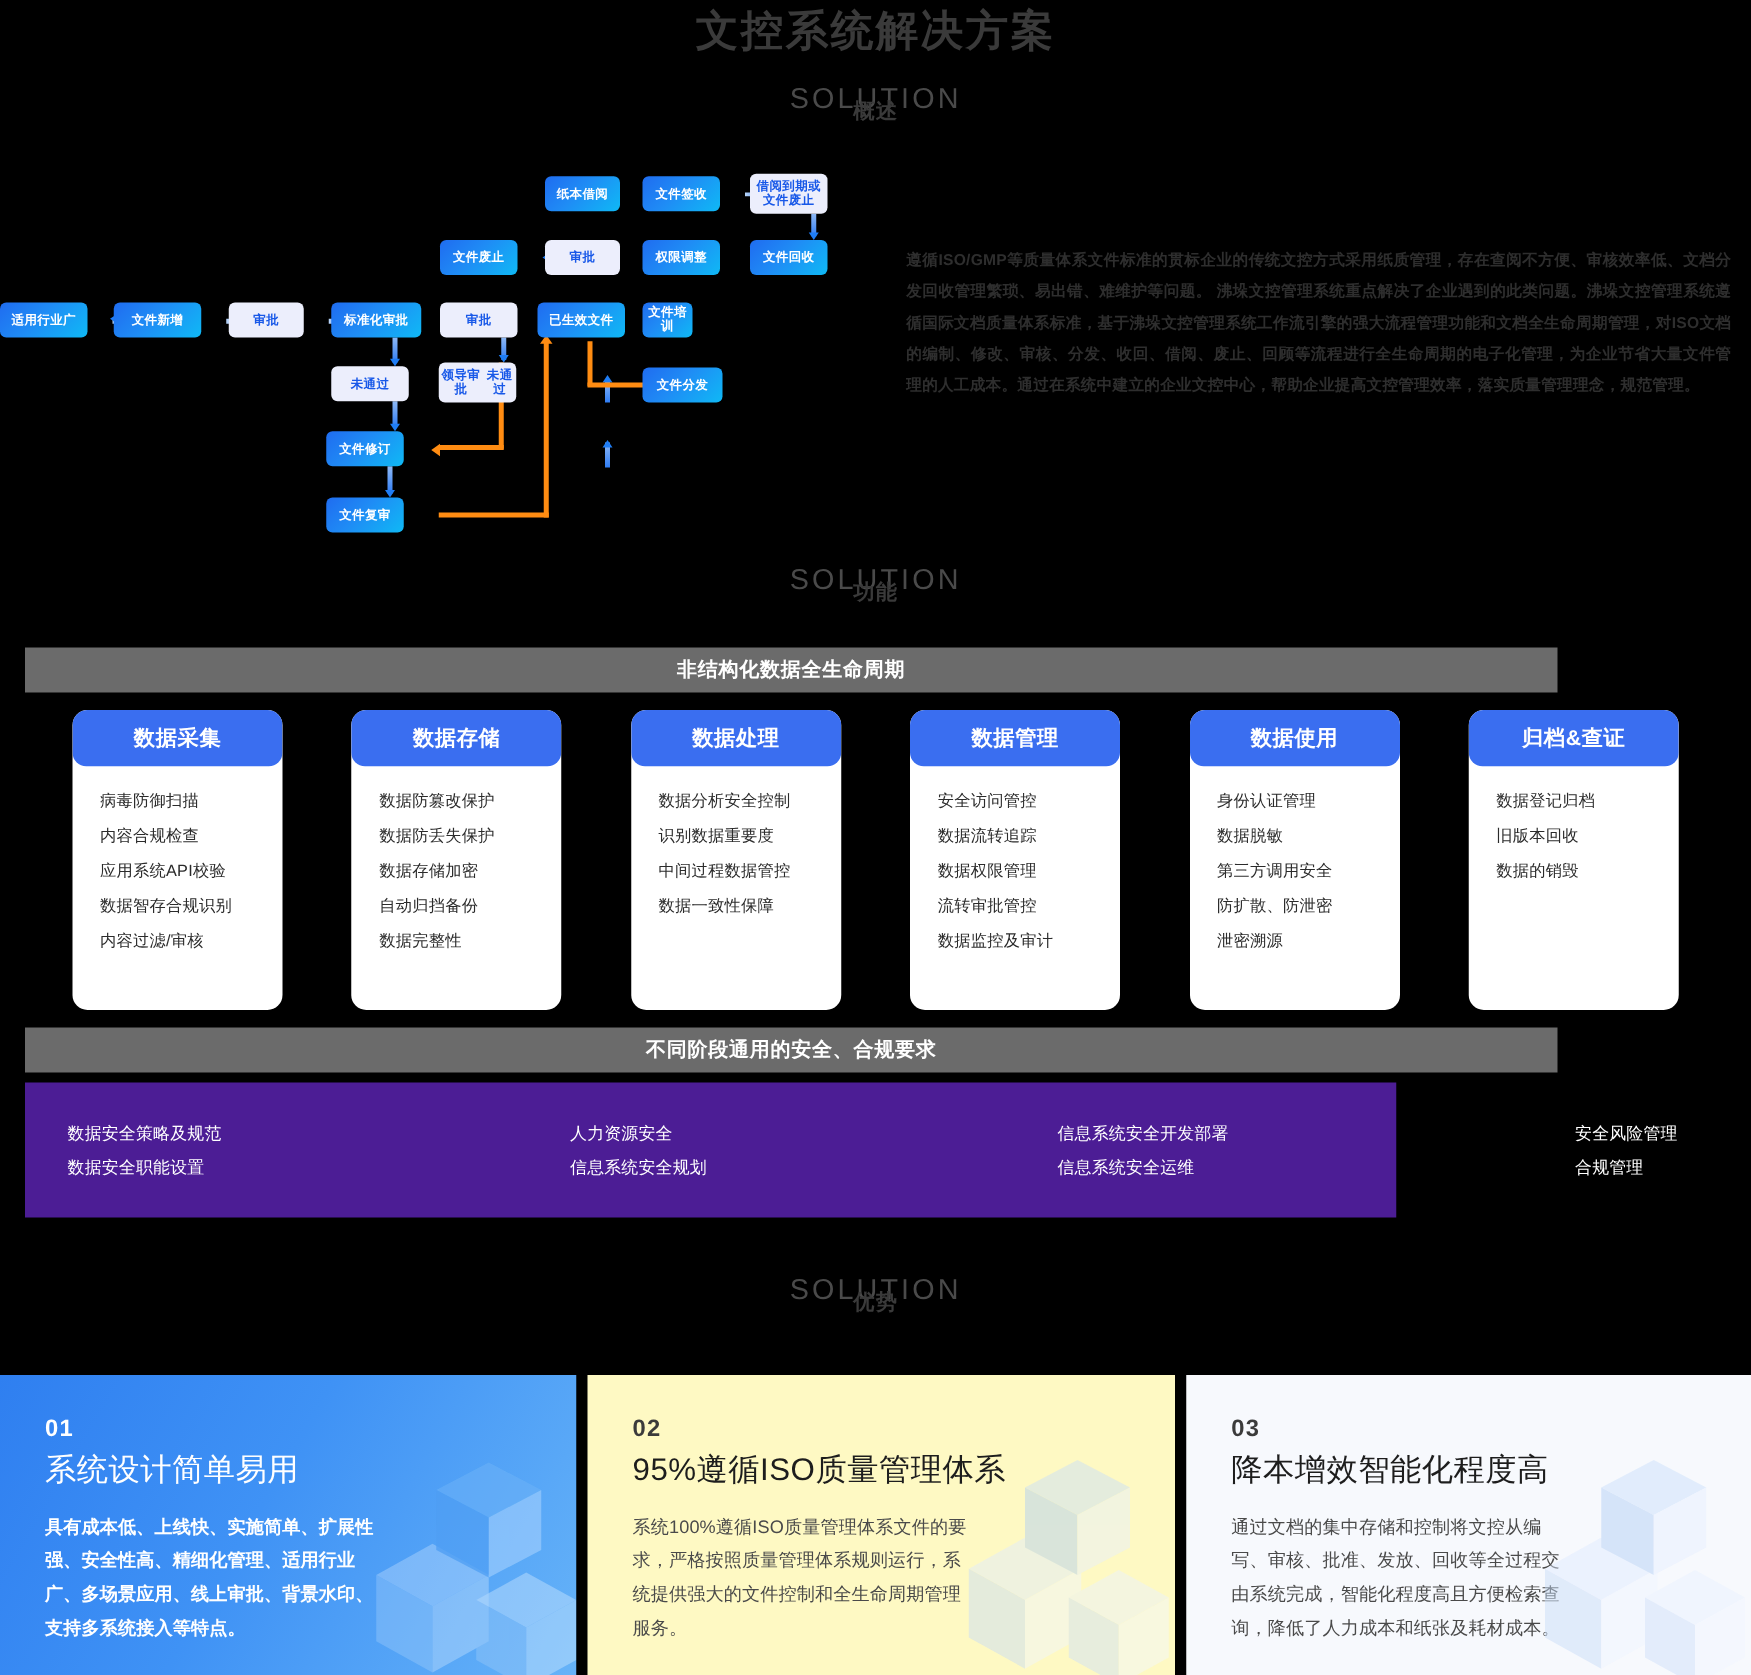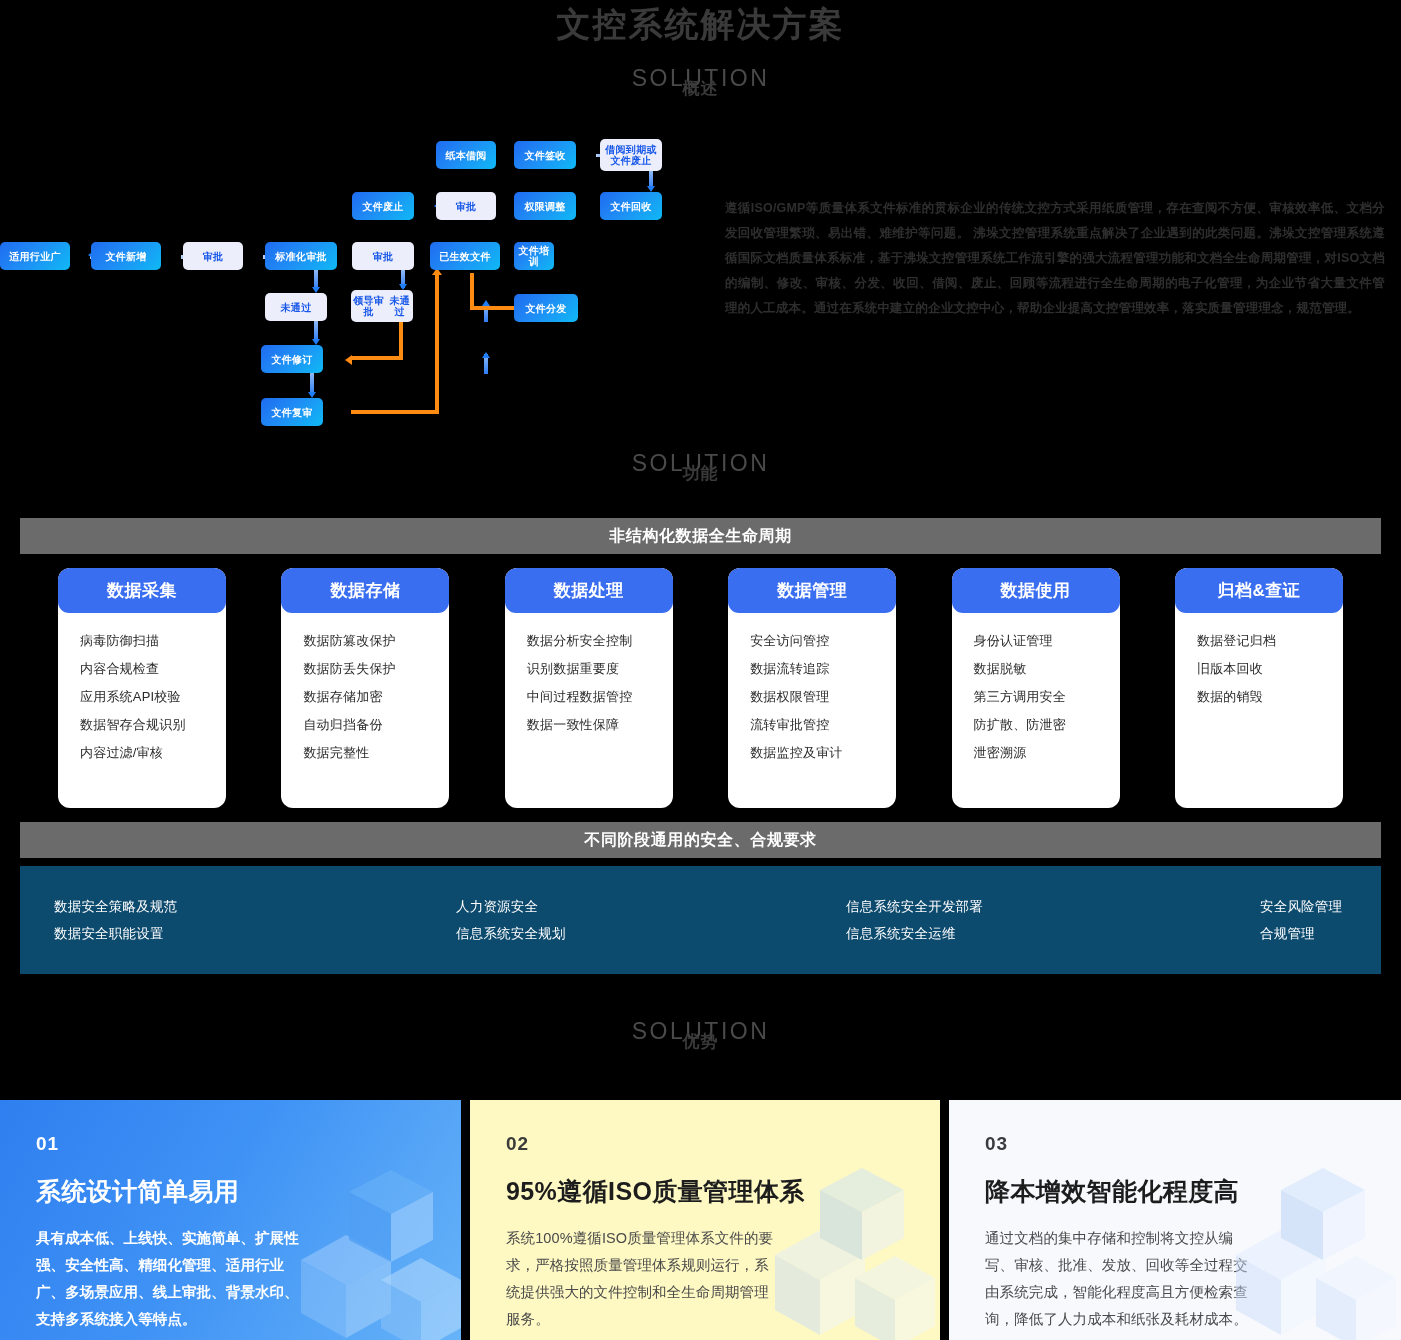--- a/index.html
+++ b/index.html
@@ -55,21 +55,21 @@
 
   
   .ov-para {
     position: absolute; top: 196px; left: 725px; width: 660px;
     font-size: 12.5px; line-height: 25px; color: #2e2e2e;
     text-align: justify; font-weight: 700; letter-spacing: .2px;
   }
 
   
   .bar-head {
-    position: absolute; left: 20px; width: 1361px; height: 36px;
+    position: absolute; left: 20px; width: 1226px; height: 36px;
     background: #6b6b6b; color: #fff; display: flex;
     align-items: center; justify-content: center;
     font-size: 16px; font-weight: 700; letter-spacing: .6px;
   }
   #bar-lifecycle { top: 518px; }
   #bar-common    { top: 822px; }
 
   .cards { position: absolute; top: 568px; left: 20px; width: 1361px; height: 240px;
            display: flex; justify-content: space-between; padding: 0 38px; }
   .card {
@@ -83,41 +83,41 @@
     color: #fff; font-size: 17px; font-weight: 700; letter-spacing: .5px;
     flex: 0 0 45px;
   }
   .card-body { padding: 14px 17px 0 0; }
   .card-body li {
     list-style: none; font-size: 13px; color: #2b2b2b;
     line-height: 28px; padding-left: 22px; letter-spacing: .2px;
   }
 
   .common-panel {
-    position: absolute; top: 866px; left: 20px; width: 1361px; height: 108px;
-    background: #0c4a6e; display: flex; align-items: center;
+    position: absolute; top: 866px; left: 20px; width: 1097px; height: 108px;
+    background: #4c1d95; display: flex; align-items: center;
   }
   .common-col { color: #fff; font-size: 13.5px; line-height: 27px; letter-spacing: .2px; }
   .common-col div { white-space: nowrap; }
   #ccol0 { position: absolute; left: 34px; }
   #ccol1 { position: absolute; left: 436px; }
   #ccol2 { position: absolute; left: 826px; }
   #ccol3 { position: absolute; left: 1240px; }
 
   
   .adv-wrap { position: absolute; top: 1100px; left: 0; width: 1401px; height: 240px; display: flex; }
   .adv {
     position: relative; width: 461px; height: 240px; overflow: hidden;
     padding: 33px 0 0 36px;
   }
   .adv.a1 { width: 461px; background: linear-gradient(120deg,#2f7ff0 0%,#3f92f5 45%,#66b3f8 100%); }
   .adv.a2 { width: 470px; background: #fef9c3; margin-left: 9px; }
   .adv.a3 { width: 452px; background: #f7f9fd; margin-left: 9px; }
   .adv .num { font-size: 19px; font-weight: 700; letter-spacing: 1px; }
-  .adv .ttl { font-size: 25px; font-weight: 700; margin-top: 20px; letter-spacing: .4px; }
+  .adv .ttl { font-size: 25px; font-weight: 400; margin-top: 4px; letter-spacing: .4px; }
   .adv .txt { font-size: 14.5px; line-height: 27px; margin-top: 17px; width: 268px; letter-spacing: .1px; }
   .adv.a1 .num, .adv.a1 .ttl { color: #fff; }
   .adv.a1 .txt { color: #fff; font-weight: 700; width: 272px; }
   .adv.a2 .num, .adv.a3 .num { color: #3b3b3b; }
   .adv.a2 .ttl, .adv.a3 .ttl { color: #1d1d1d; }
   .adv.a2 .txt, .adv.a3 .txt { color: #4a4a4a; }
   .cubes { position: absolute; right: -10px; bottom: -20px; width: 230px; height: 220px; opacity: .85; }
 </style>
 </head>
 <body>

